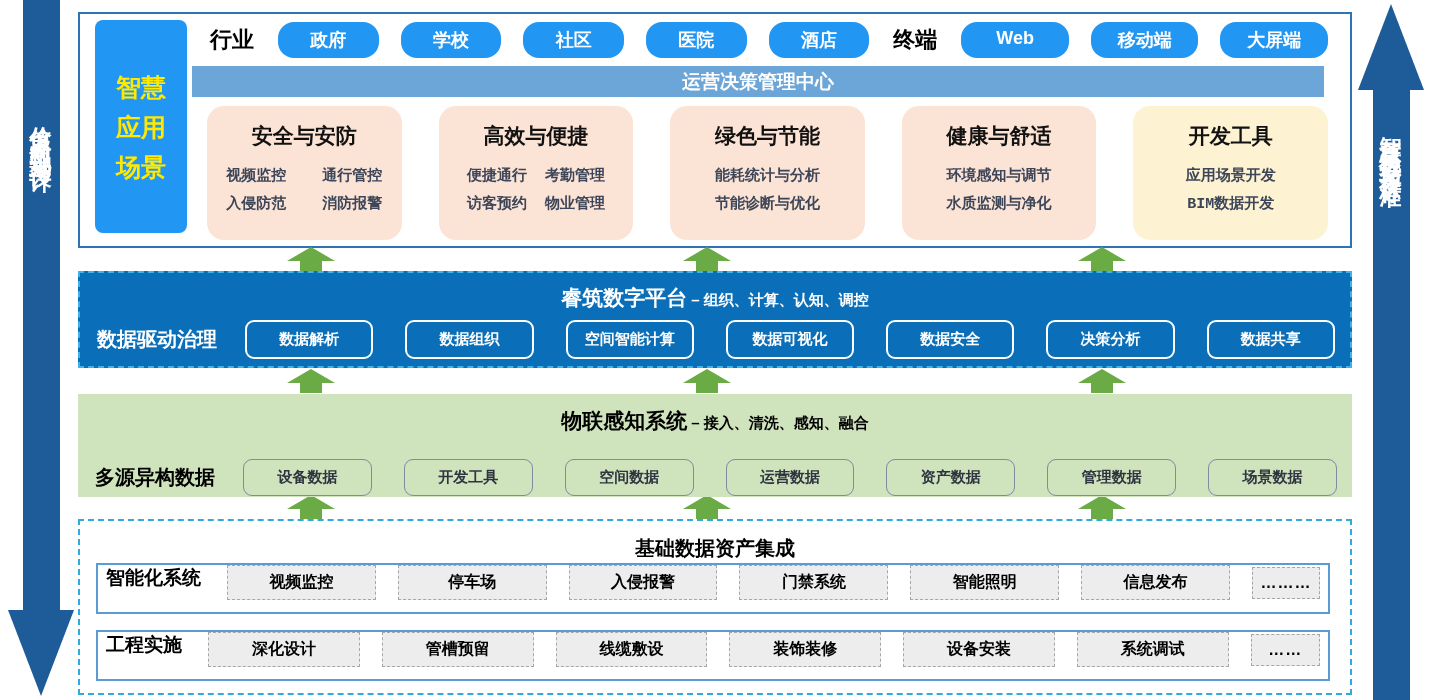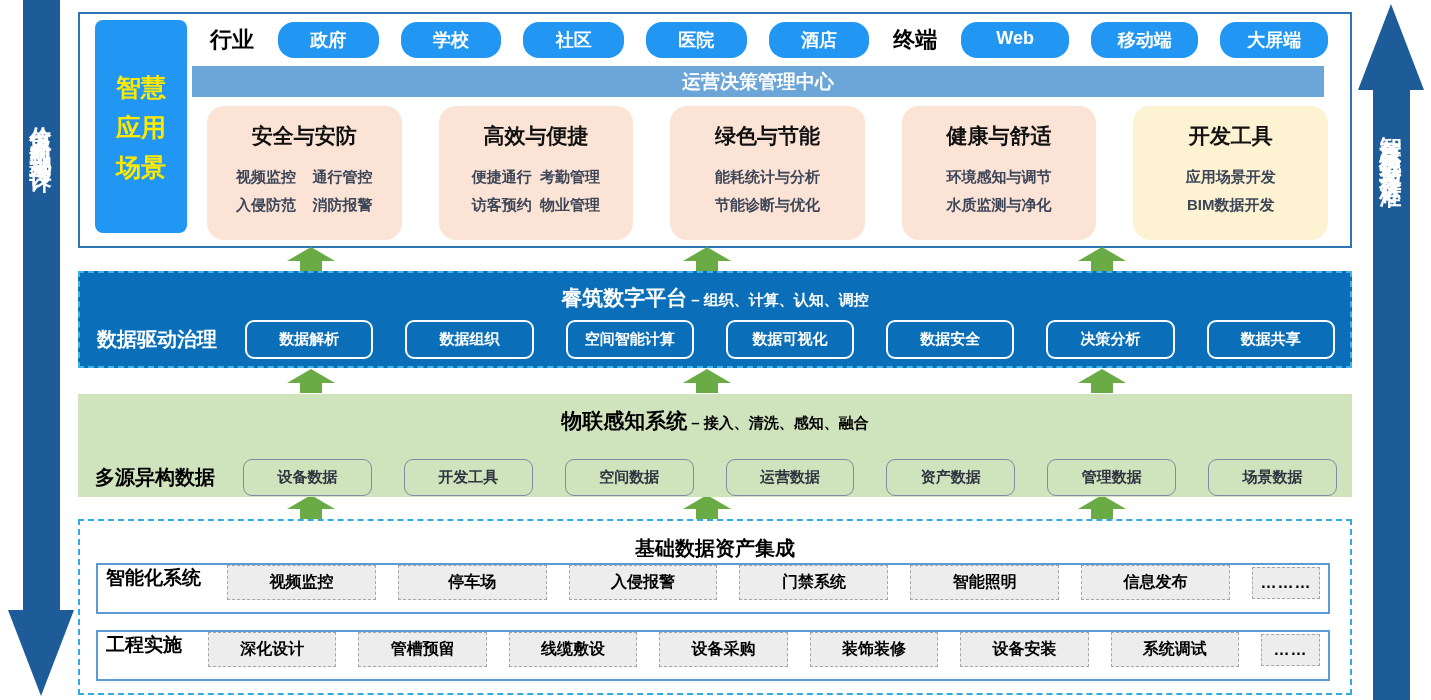--- a/index.html
+++ b/index.html
@@ -37,21 +37,21 @@
   .row-head { font-size:22px; color:#000; white-space:nowrap; padding:0 4px; }
   .tag { flex:1; background:#2196f3; color:#fff; border-radius:16px; text-align:center;
          font-size:18px; padding:6px 0; }
   .tag-group { flex:1; display:flex; gap:22px; }
   .tag-group.small { flex:0.62; }
   .ops-bar { position:absolute; left:112px; top:52px; right:26px; height:31px;
              background:#6ca5d7; color:#fff; font-size:19px;
              display:flex; align-items:center; justify-content:center; }
   .cards { position:absolute; left:127px; top:92px; right:22px; height:134px;
            display:flex; gap:37px; }
-  .card { flex:1; border-radius:17px; background:#fbe3d5; text-align:center; padding-top:16px; }
+  .card { flex:1; border-radius:17px; background:#fbe3d5; text-align:center; padding-top:16px;font-family:Liberation Mono, monospace; }
   .card.yellow { background:#fdf3d2; }
   .card-title { font-size:21px; color:#111; margin-bottom:13px; }
   .card-line { font-size:15px; color:#3d4658; line-height:28px; white-space:pre-wrap; }
 
   
   .up-arrow { position:absolute; width:48px; height:24px; }
   .up-arrow::before { content:""; position:absolute; left:0; top:0; width:0; height:0;
     border-left:24px solid transparent; border-right:24px solid transparent;
     border-bottom:14px solid #6aab45; }
   .up-arrow::after { content:""; position:absolute; left:13px; top:13px; width:22px; height:11px;
@@ -225,21 +225,20 @@
             <div class="base-item">信息发布</div>
             <div class="base-item dots">………</div>
           </div>
         </div>
         <div class="base-row">
           <span class="row-label">工程实施</span>
           <div class="row-items">
             <div class="base-item">深化设计</div>
             <div class="base-item">管槽预留</div>
             <div class="base-item">线缆敷设</div>
-            <div class="base-item">设备采购</div>
             <div class="base-item">装饰装修</div>
             <div class="base-item">设备安装</div>
             <div class="base-item">系统调试</div>
             <div class="base-item dots">……</div>
           </div>
         </div>
       </div>
   </div>
 
 </div>

